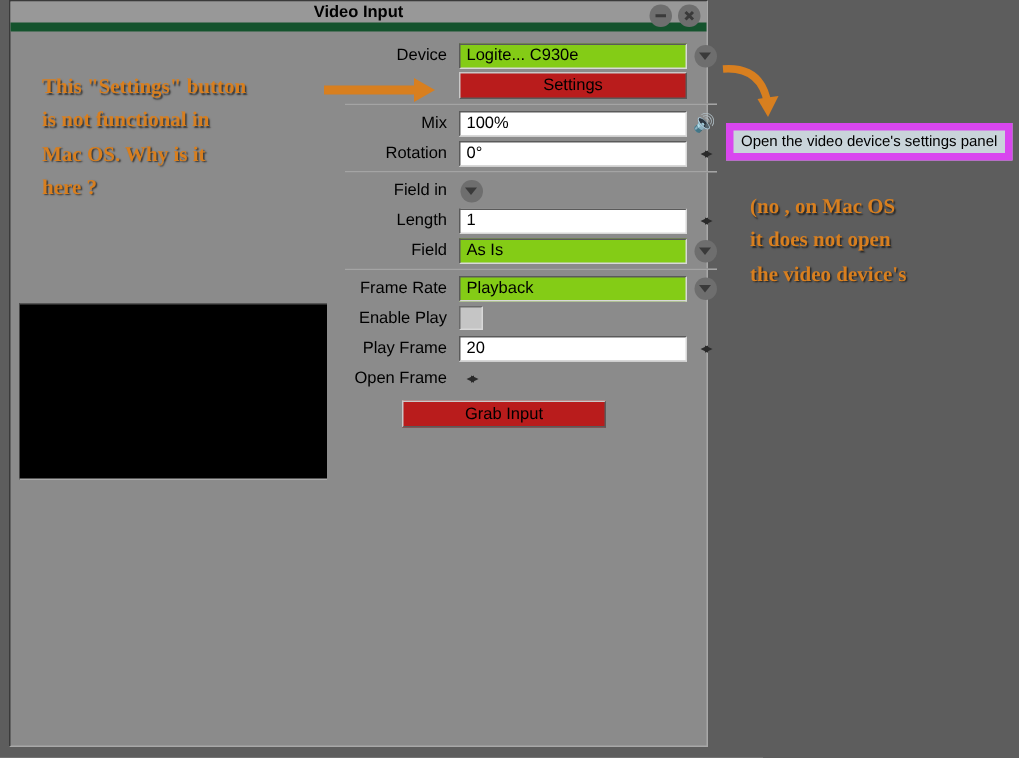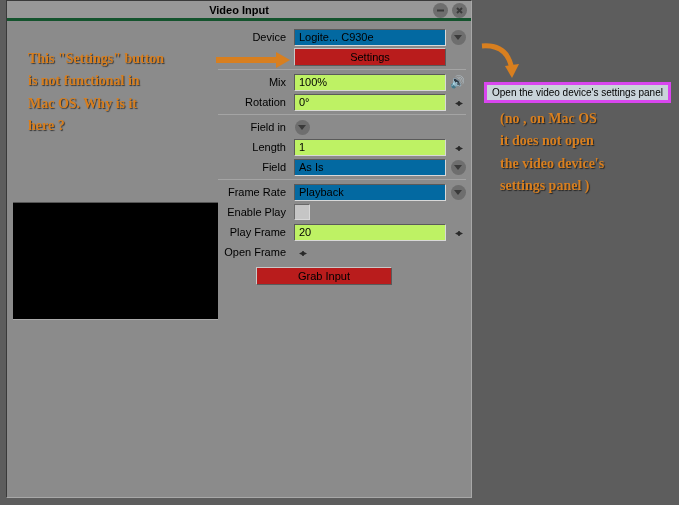--- a/index.html
+++ b/index.html
@@ -22,21 +22,21 @@
     background: #8b8b8b;
     border: 1px solid #3a3a3a;
     border-right-color: #a8a8a8;
     border-bottom-color: #a8a8a8;
   }
   .titlebar {
     height: 20px;
     background: #989898;
     display: flex;
     align-items: center;
-    border-bottom: 3px solid #14532d;
+    border-bottom: 6px solid #14532d;
     position: relative;
   }
   .title-text {
     width: 100%;
     text-align: center;
     font-weight: bold;
     color: #000;
   }
   .title-icons {
     position: absolute;
@@ -51,21 +51,21 @@
     background: #6e6e6e;
     display: flex;
     align-items: center;
     justify-content: center;
     font-size: 10px;
     color: #3a3a3a;
   }
   .content {
     display: flex;
     padding: 6px;
-    gap: 0;
+    gap: 12px;
   }
   .leftcol {
     width: 205px;
     position: relative;
   }
   .preview-placeholder {
     width: 205px;
     height: 182px;
   }
   .video-preview {
@@ -90,34 +90,34 @@
     gap: 4px;
   }
   .row-label {
     width: 72px;
     text-align: right;
     color: #000;
     padding-right: 4px;
   }
   .field-text {
     flex: 1;
-    background: #0369a1;
+    background: #84cc16;
     border: 1px solid #5a5a5a;
     border-right-color: #d8d8d8;
     border-bottom-color: #d8d8d8;
     height: 17px;
     padding: 0 4px;
     font-size: 11px;
     font-family: inherit;
     display: flex;
     align-items: center;
   }
   .field-input {
     flex: 1;
-    background: #bef264;
+    background: #ffffff;
     border: 1px solid #5a5a5a;
     border-right-color: #d8d8d8;
     border-bottom-color: #d8d8d8;
     height: 17px;
     padding: 0 4px;
     font-size: 11px;
     font-family: inherit;
   }
   .side-icon {
     width: 16px;
@@ -188,28 +188,28 @@
   .anno {
     position: absolute;
     color: #d87f1f;
     font-weight: bold;
     font-size: 14px;
     font-family: Georgia, serif;
     text-shadow: 1px 1px 1px rgba(0,0,0,0.6);
     line-height: 1.6;
   }
   .anno-left { left: 28px; top: 48px; width: 180px; }
-  .anno-right { left: 500px; top: 108px; width: 170px; }
+  .anno-right { left: 500px; top: 128px; width: 170px; }
 
   .tooltip {
     position: absolute;
     left: 484px;
     top: 82px;
     background: #c9d4da;
-    border: 3px solid #d946ef;
+    border: 5px solid #d946ef;
     padding: 2px 5px;
     font-size: 10px;
     color: #000;
     white-space: nowrap;
   }
 
   .arrow-straight {
     position: absolute;
     left: 216px;
     top: 52px;
@@ -364,14 +364,13 @@
   <path d="M 4 6 Q 30 4 34 30" stroke="#d87f1f" stroke-width="5" fill="none"></path>
   <path d="M 27 26 L 34 38 L 41 24 Z" fill="#d87f1f"></path>
 </svg>
 
 <div class="tooltip">Open the video device's settings panel</div>
 
 <div class="anno anno-right">
   <div>(no , on Mac OS</div>
   <div> it does not open</div>
   <div>the video device's</div>
-  <div>settings panel )</div>
 </div>
 
 </body></html>

